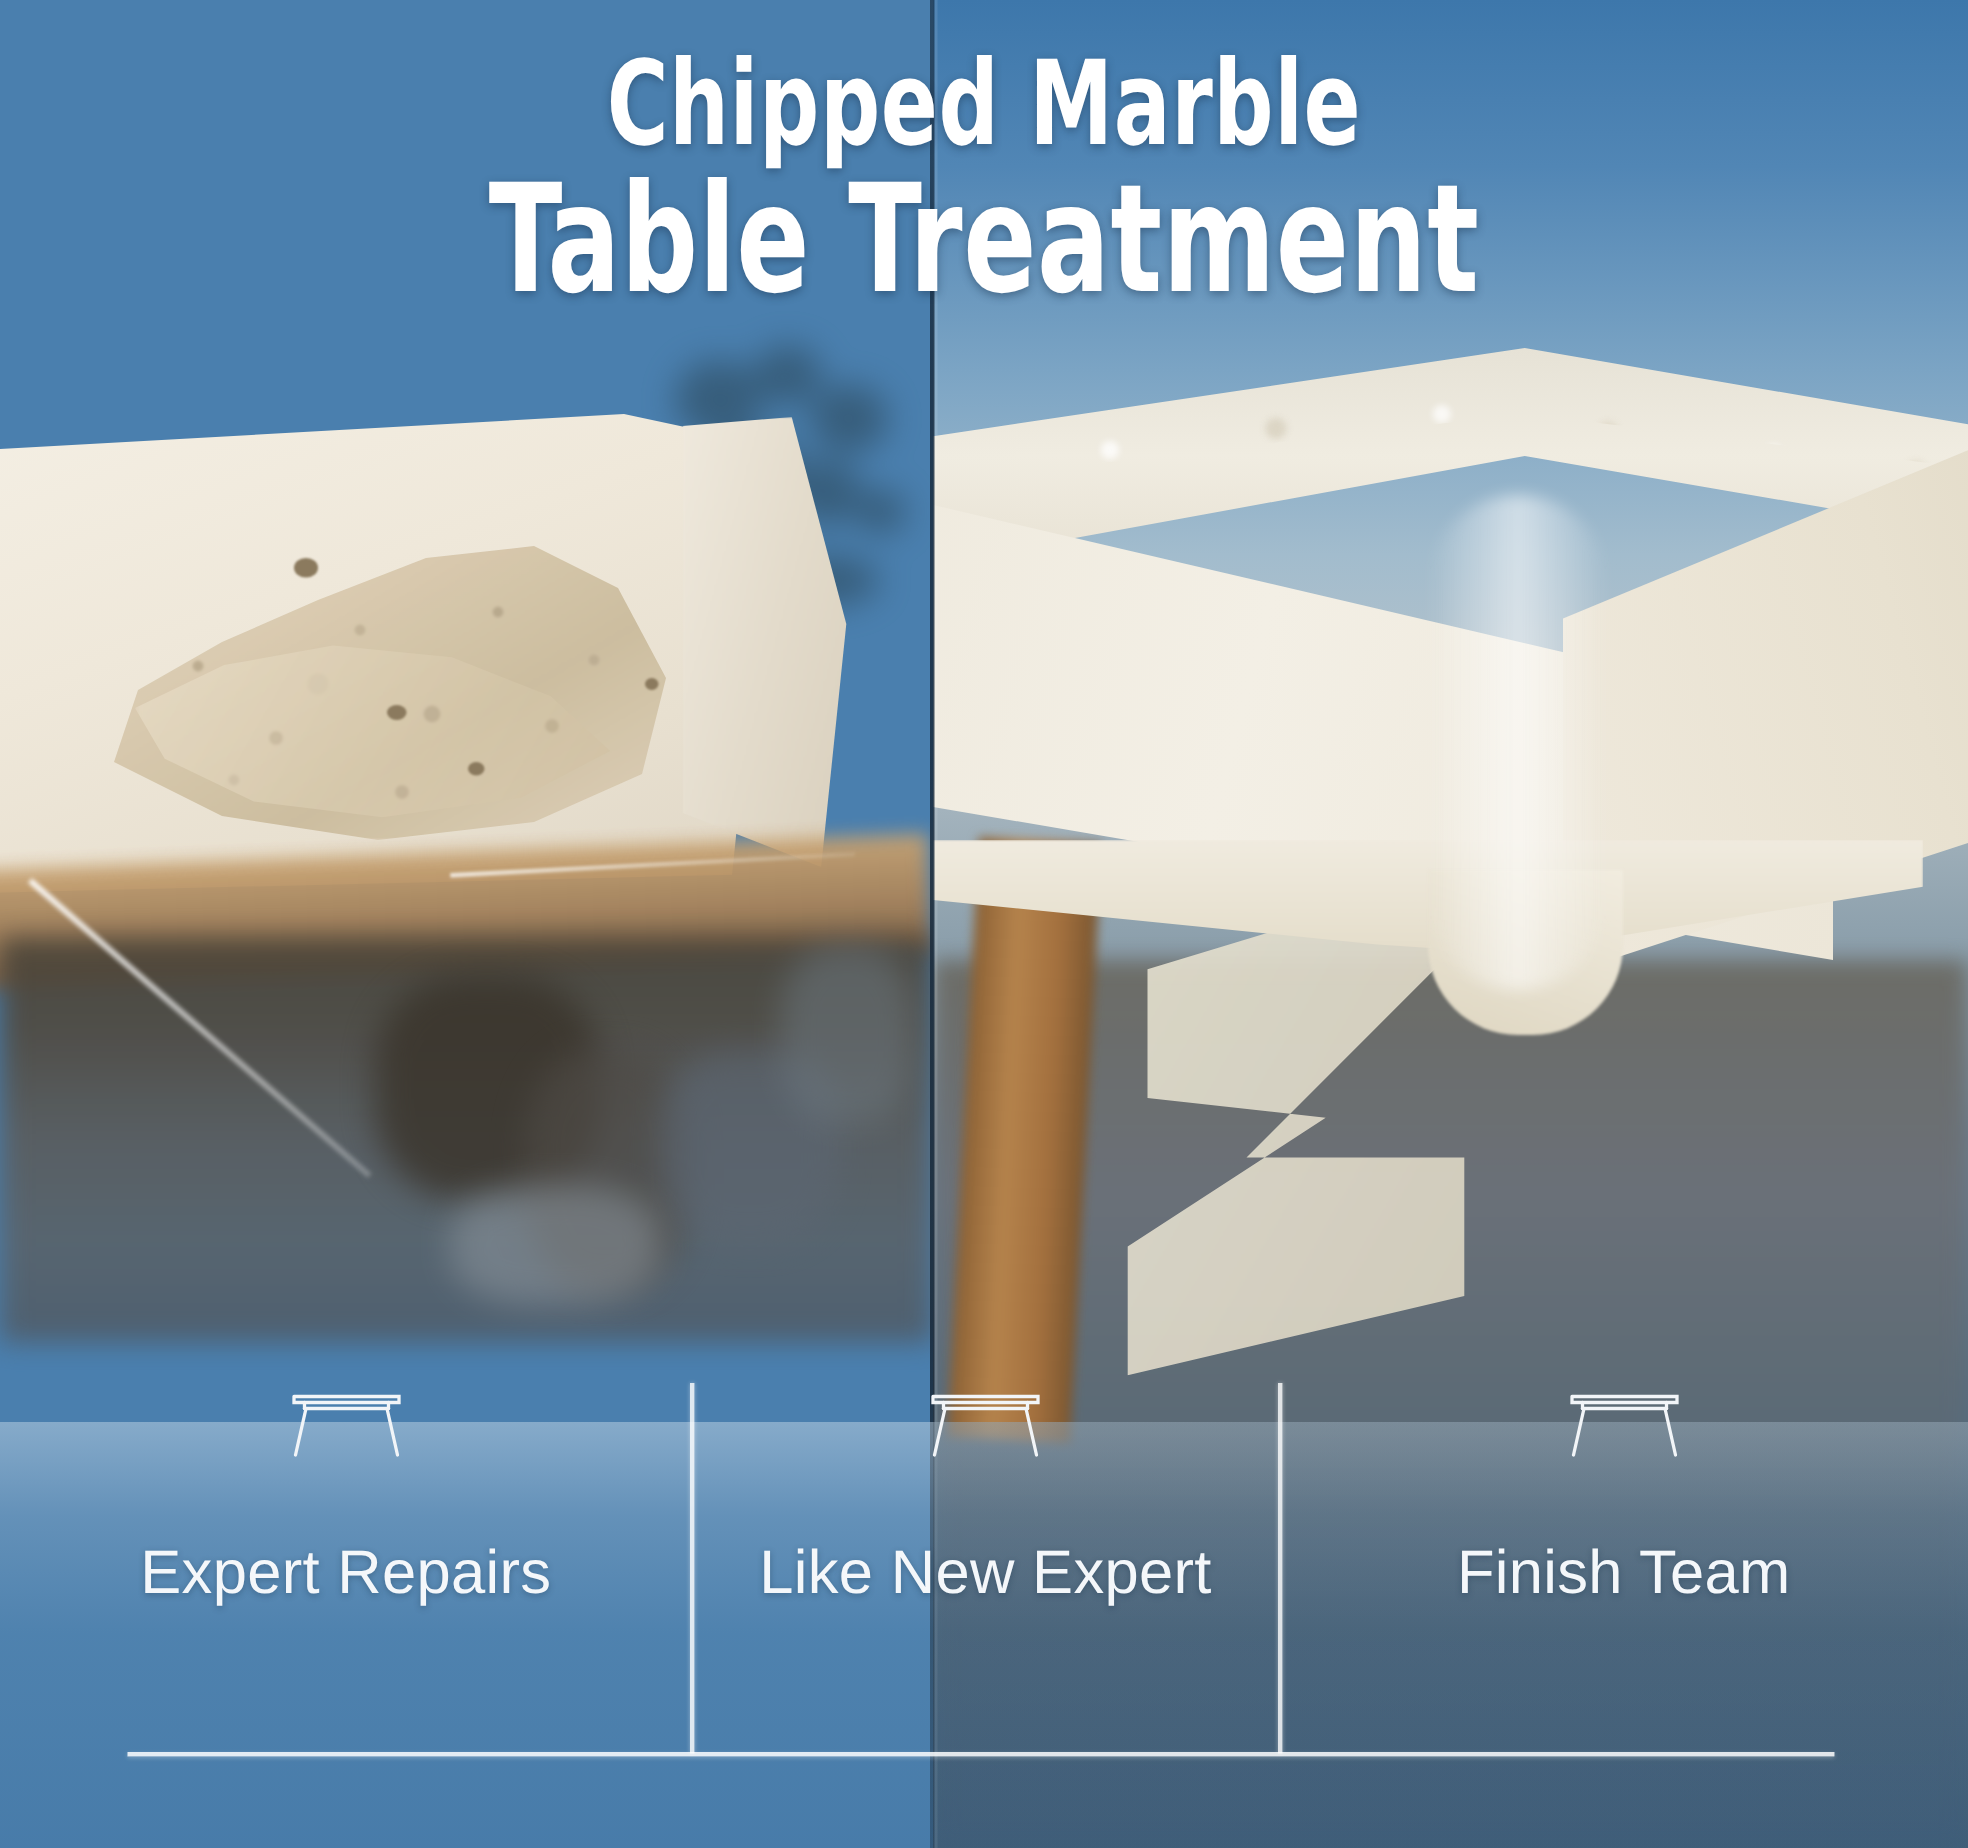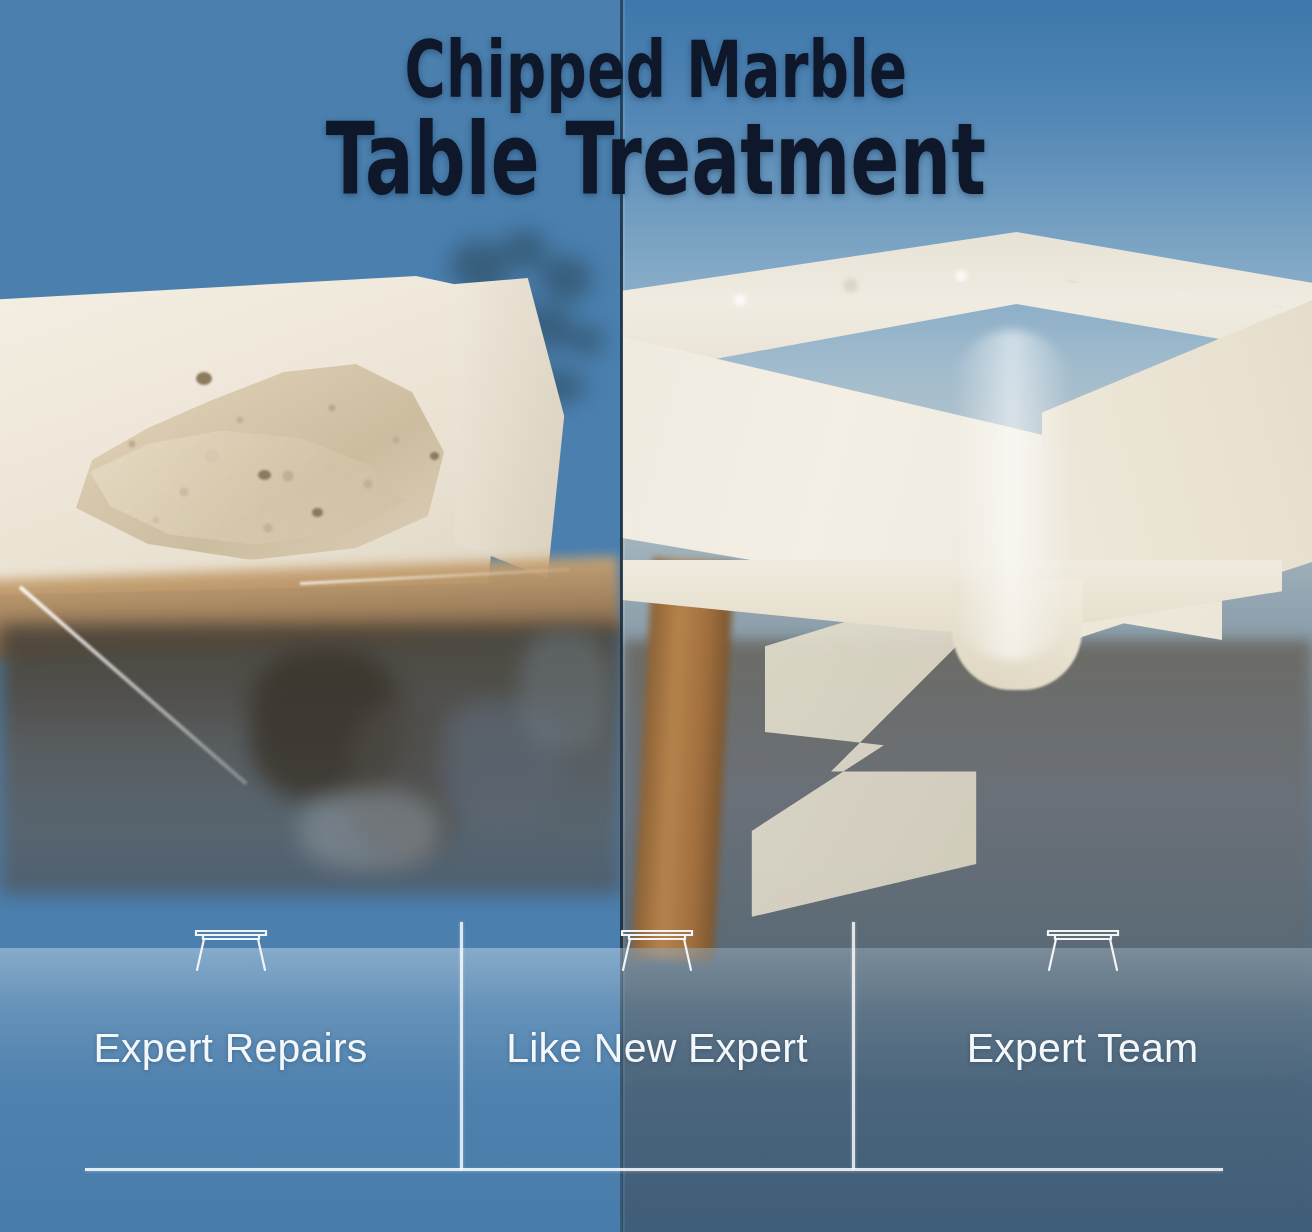--- a/index.html
+++ b/index.html
@@ -190,21 +190,21 @@
   }
   .split-hi {
     position:absolute; left:623px; top:0; width:2px; height:1232px;
     background:rgba(255,255,255,.10);
   }
 
   
   .headline {
     position:absolute; left:0; top:28px; width:1312px;
     text-align:center; z-index:6;
-    color:#0f172a;
+    color:#ffffff;
     text-shadow:0 2px 7px rgba(20,45,70,.45);
   }
   .h-line1 {
     font-family:"Liberation Sans Narrow","DejaVu Sans Condensed","Liberation Sans",sans-serif;
     font-weight:700; font-size:78px; line-height:84px;
     letter-spacing:.5px; transform:scaleX(.80); transform-origin:center;
   }
   .h-line2 {
     font-family:"Liberation Sans Narrow","DejaVu Sans Condensed","Liberation Sans",sans-serif;
     font-weight:700; font-size:100px; line-height:104px;
@@ -361,21 +361,21 @@
 
     <div class="feature f3">
       <svg class="tbl-icon" viewBox="0 0 76 52">
         <polyline points="3,9 73,9 73,13 3,13 3,9"></polyline>
         <line x1="10" y1="13" x2="10" y2="17"></line>
         <line x1="66" y1="13" x2="66" y2="17"></line>
         <line x1="10" y1="17" x2="66" y2="17"></line>
         <line x1="11" y1="17" x2="4" y2="48"></line>
         <line x1="65" y1="17" x2="72" y2="48"></line>
       </svg>
-      <div class="feat-label">Expert Team</div>
+      <div class="feat-label">Finish Team</div>
     </div>
 
   </div>
 
   <div class="vdiv v1"></div>
   <div class="vdiv v2"></div>
   <div class="hrule"></div>
 
 </div>
 

